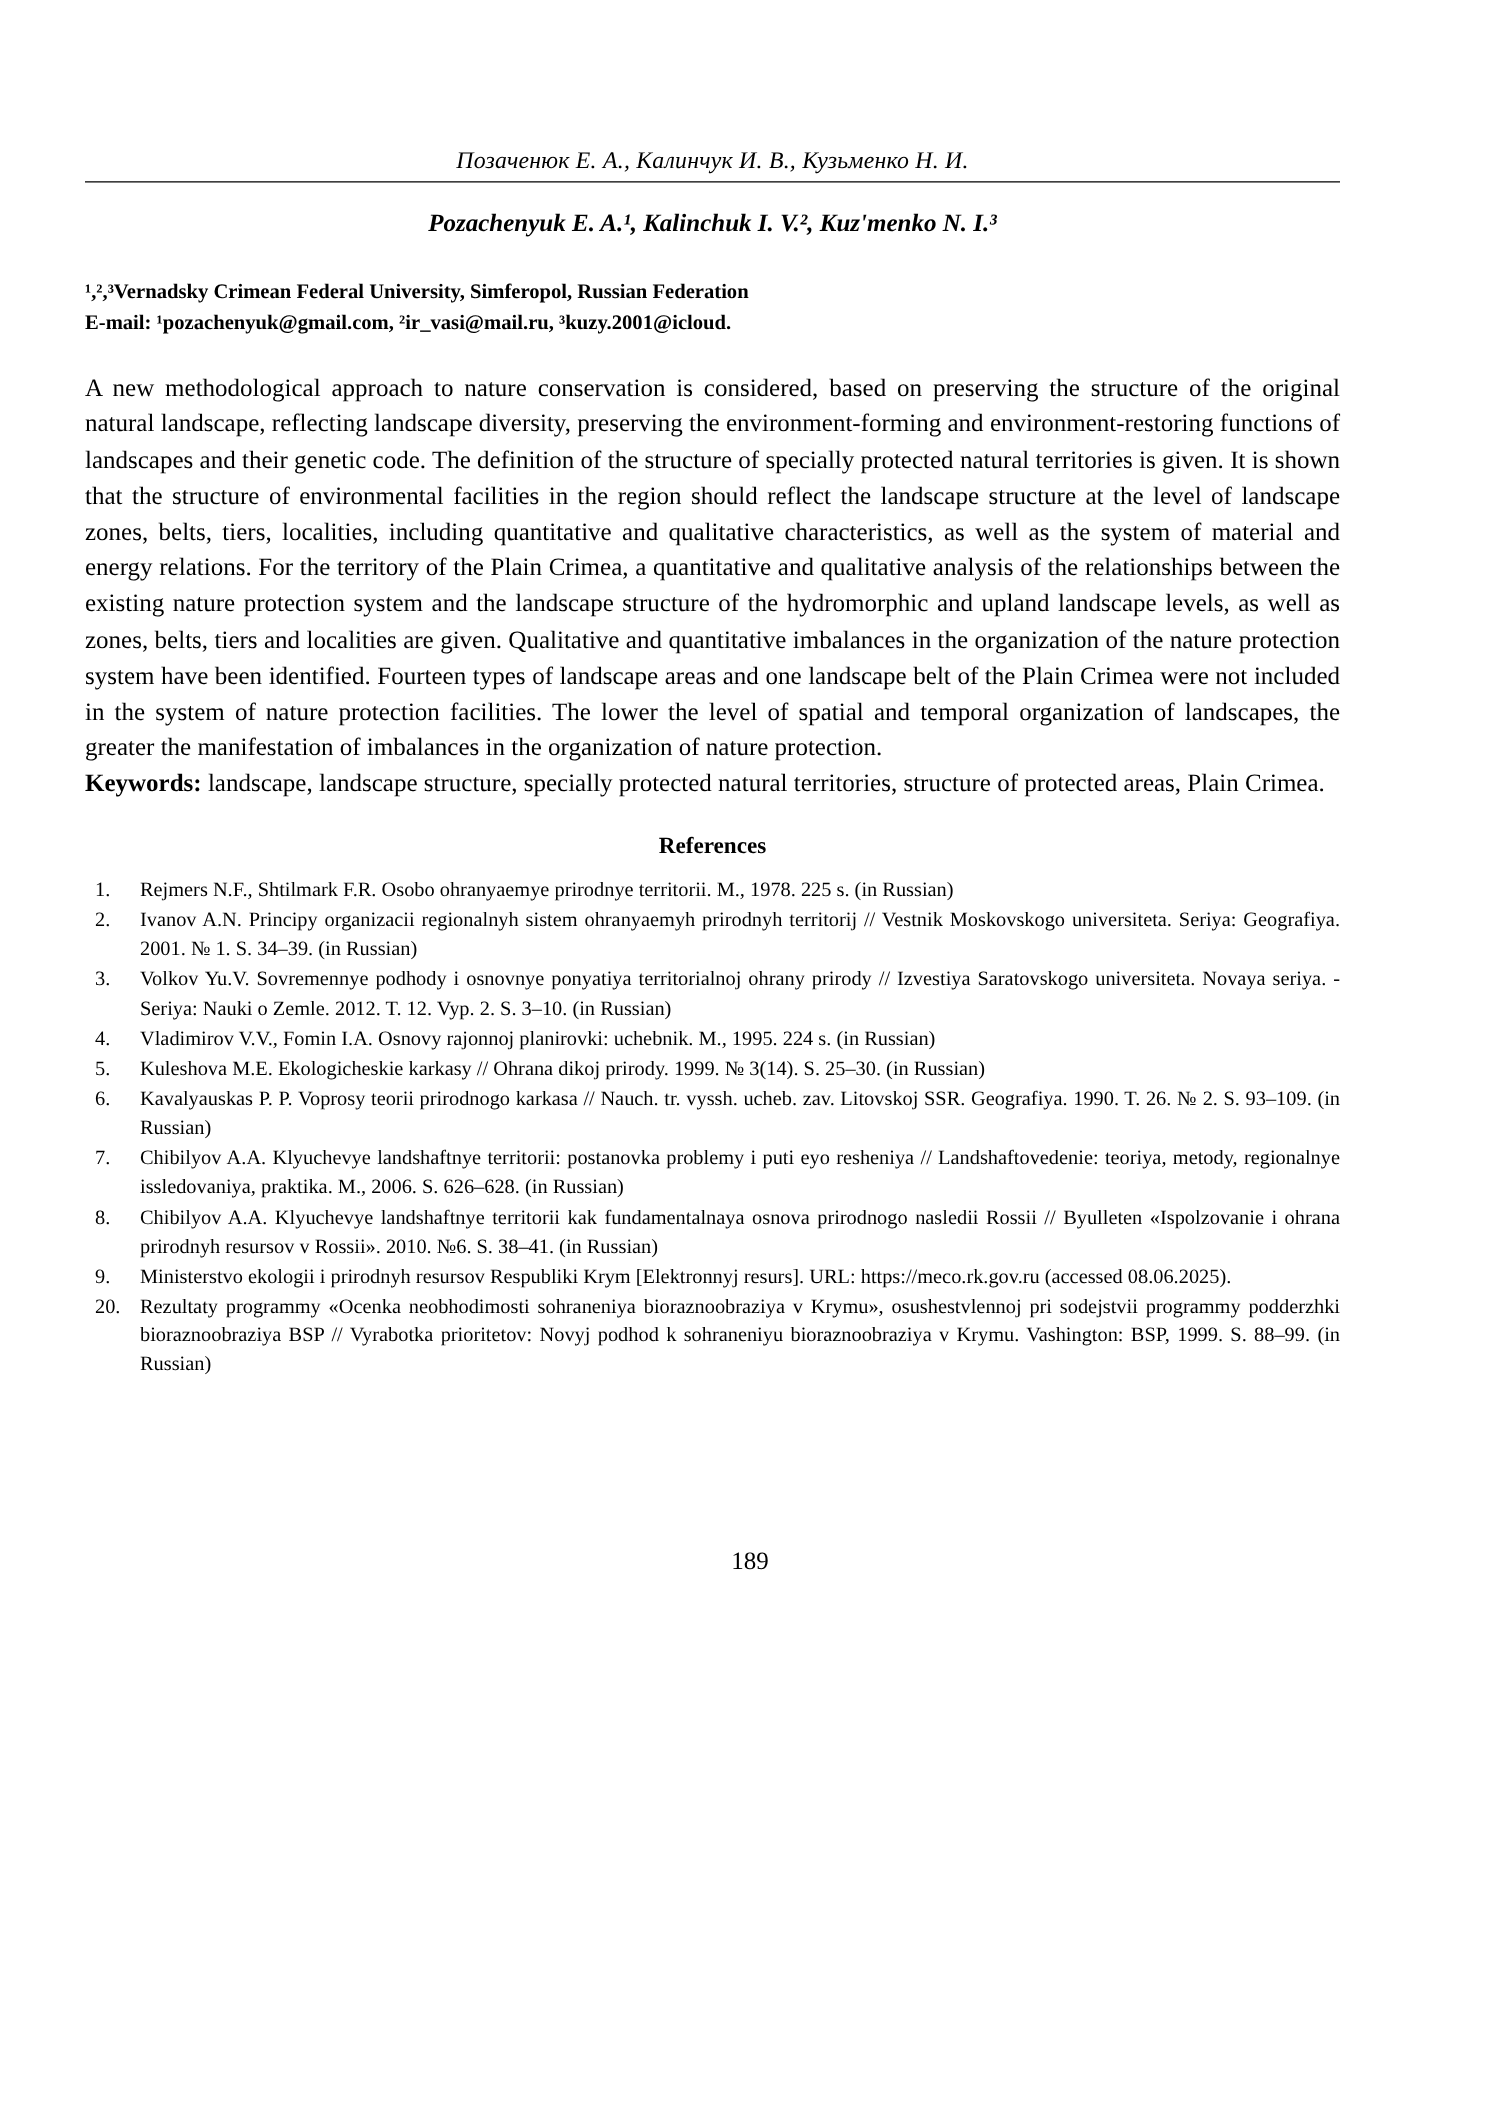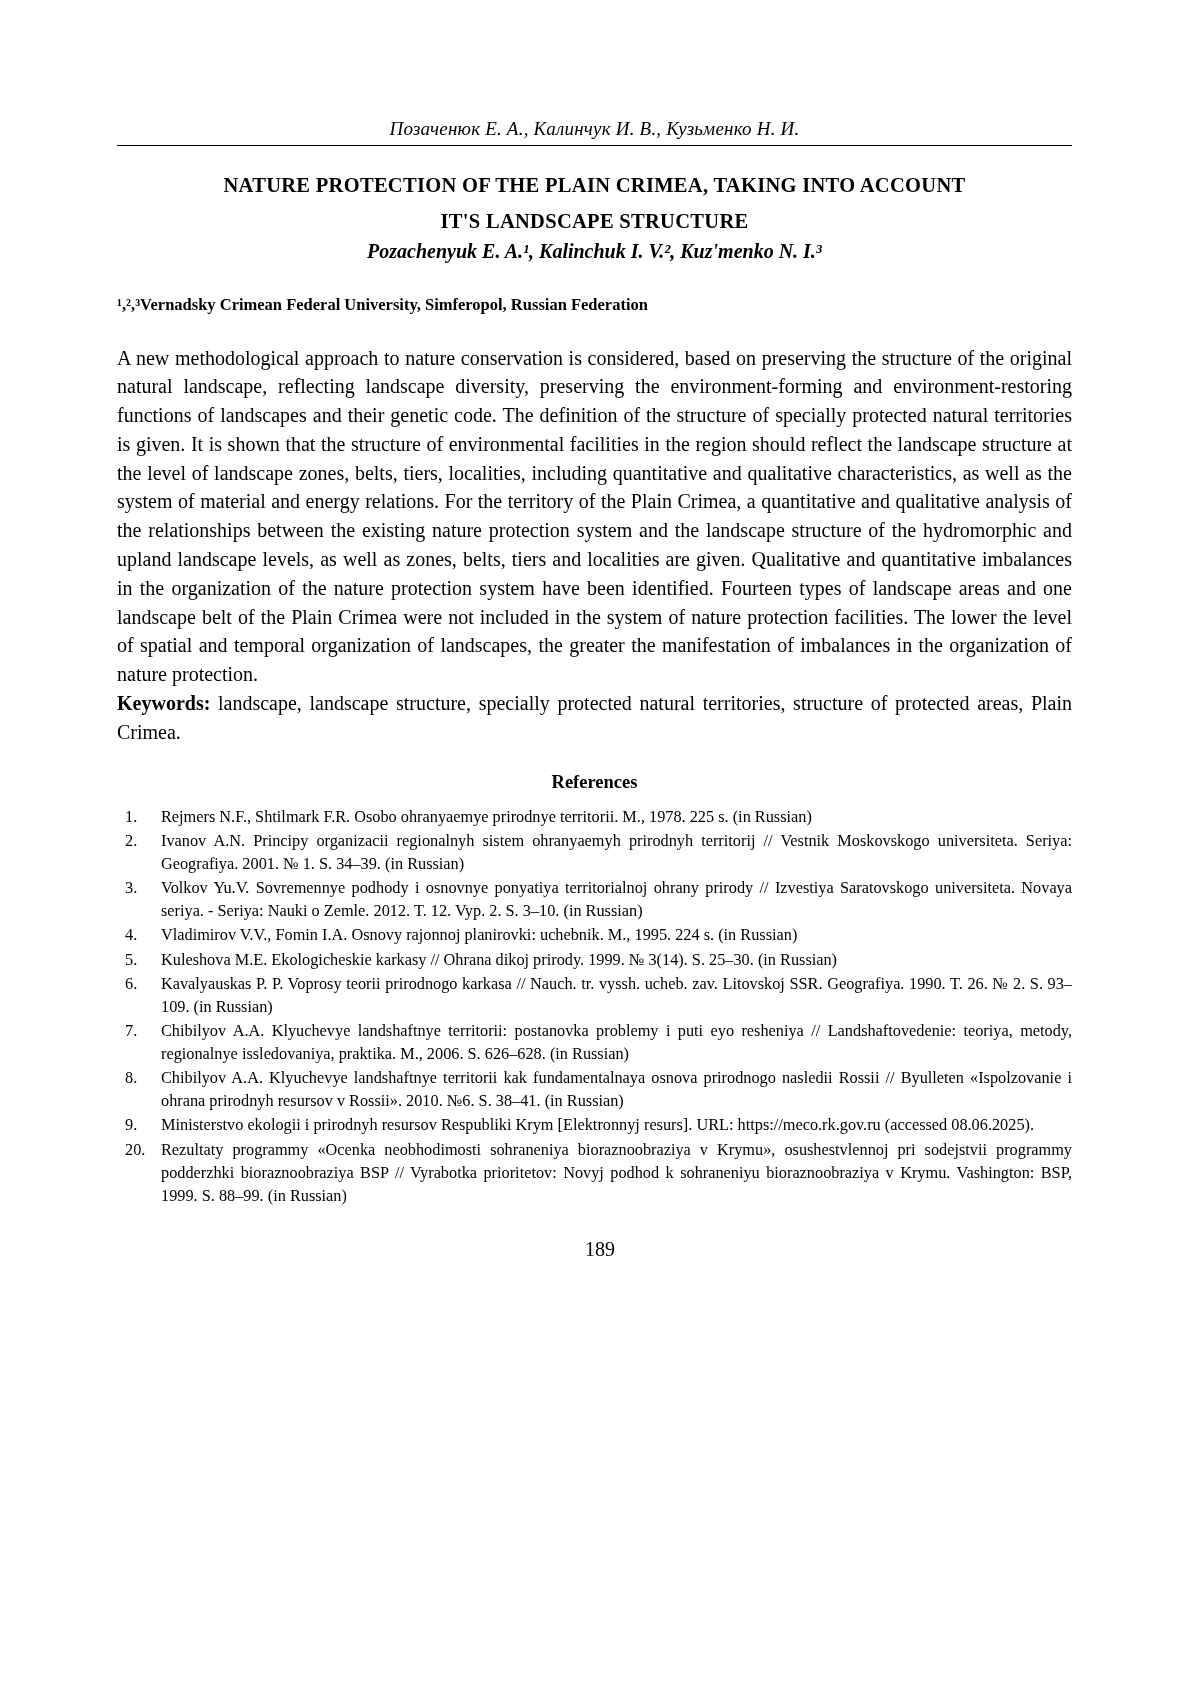--- a/index.html
+++ b/index.html
@@ -12,21 +12,21 @@
     height: 1697px;
     font-family: "Liberation Serif", serif;
     color: #000000;
     position: relative;
   }
   .page {
     position: relative;
     width: 1200px;
     height: 1676px;
     box-sizing: border-box;
-    padding: 118px 128px 0 117px;
+    padding: 118px 128px 0 68px;
   }
   .running-head {
     text-align: center;
     font-style: italic;
     font-size: 19px;
     padding-bottom: 5px;
     border-bottom: 1.2px solid #000;
     margin-bottom: 22px;
     letter-spacing: 0.2px;
   }
@@ -103,29 +103,26 @@
     font-size: 20px;
   }
 </style>
 </head>
 <body>
 
 <div class="page">
 
   <div class="running-head">Позаченюк Е. А., Калинчук И. В., Кузьменко Н. И.</div>
 
-  <div>
-    <div class="title">NATURE PROTECTION OF THE PLAIN CRIMEA, TAKING INTO ACCOUNT</div>
-    <div class="title">IT'S LANDSCAPE STRUCTURE</div>
-  </div>
 
   <div class="authors">Pozachenyuk E. A.¹, Kalinchuk I. V.², Kuz'menko N. I.³</div>
 
   <div class="affiliation">
     <div>¹,²,³Vernadsky Crimean Federal University, Simferopol, Russian Federation</div>
+    <div>E-mail: ¹pozachenyuk@gmail.com, ²ir_vasi@mail.ru,  ³kuzy.2001@icloud.</div>
   </div>
 
   <div class="abstract">A new methodological approach to nature conservation is considered, based on preserving the structure of the original natural landscape, reflecting landscape diversity, preserving the environment-forming and environment-restoring functions of landscapes and their genetic code. The definition of the structure of specially protected natural territories is given. It is shown that the structure of environmental facilities in the region should reflect the landscape structure at the level of landscape zones, belts, tiers, localities, including quantitative and qualitative characteristics, as well as the system of material and energy relations. For the territory of the Plain Crimea, a quantitative and qualitative analysis of the relationships between the existing nature protection system and the landscape structure of the hydromorphic and upland landscape levels, as well as zones, belts, tiers and localities are given. Qualitative and quantitative imbalances in the organization of the nature protection system have been identified. Fourteen types of landscape areas and one landscape belt of the Plain Crimea were not included in the system of nature protection facilities. The lower the level of spatial and temporal organization of landscapes, the greater the manifestation of imbalances in the organization of nature protection.</div>
 
   <div class="keywords">
     <span class="kw-label">Keywords:</span><span> landscape, landscape structure, specially protected natural territories, structure of protected areas, Plain Crimea.</span>
   </div>
 
   <div class="references-heading">References</div>
 

